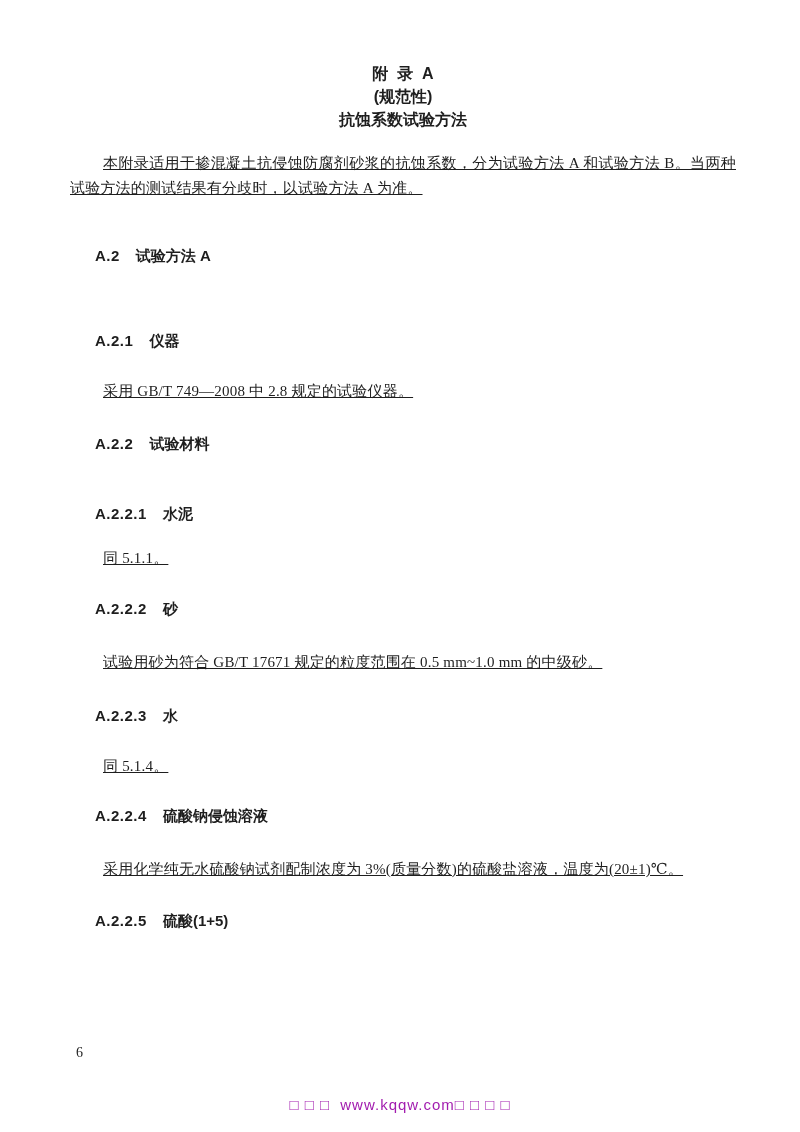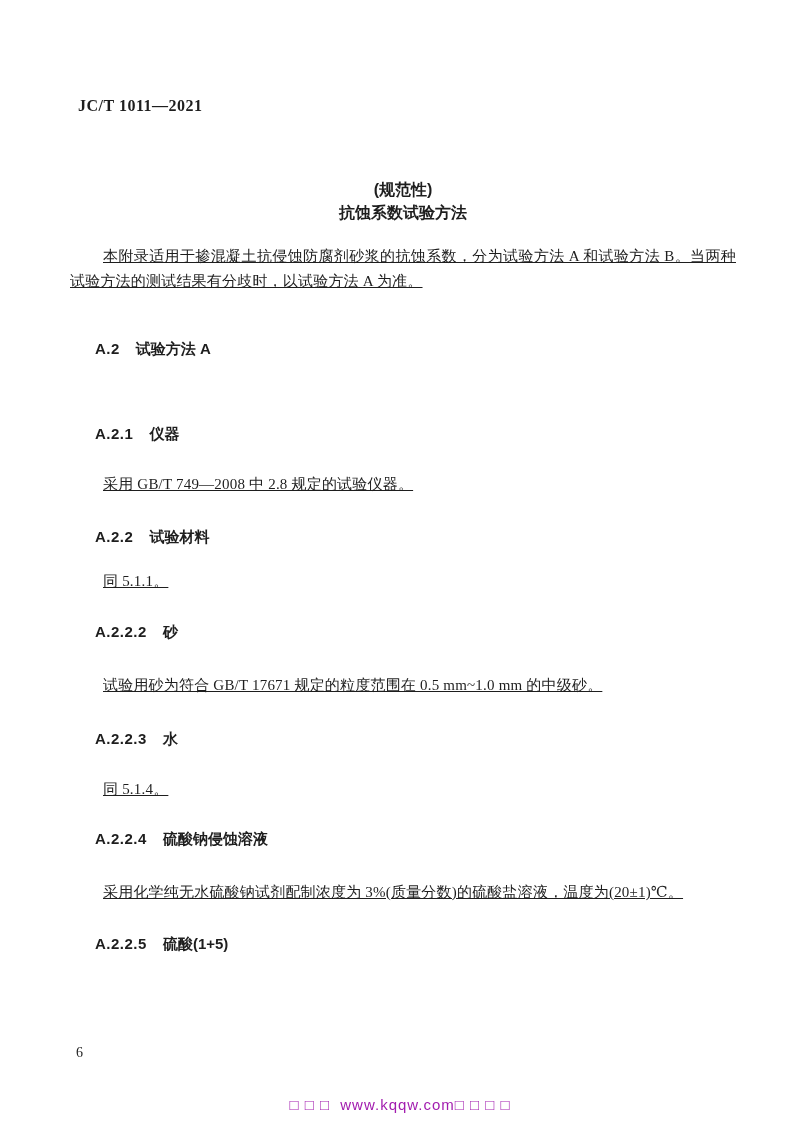--- a/index.html
+++ b/index.html
@@ -74,23 +74,23 @@
     letter-spacing: 1px;
     white-space: pre;
   }
 </style>
 </head>
 <body>
 
 <div class="page">
   <div class="content">
 
-    <div class="doc-header">JC/T 1011—2021</div>
 
     <div class="annex-title">
+      <div class="t-line">附  录  A</div>
       <div class="t-line">(规范性)</div>
       <div class="t-line">抗蚀系数试验方法</div>
     </div>
 
 
     <p class="p" style="margin-top:20px">本附录适用于掺混凝土抗侵蚀防腐剂砂浆的抗蚀系数，分为试验方法 A 和试验方法 B。当两种试验方法的测试结果有分歧时，以试验方法 A 为准。</p>
 
     <div class="h" style="margin-top:25px">
       <span class="hnum">A.2</span><span>试验方法 A</span>
     </div>
@@ -98,20 +98,23 @@
     <div class="h" style="margin-top:25px">
       <span class="hnum">A.2.1</span><span>仪器</span>
     </div>
 
     <p class="p" style="margin-top:8px">采用 GB/T 749—2008 中 2.8 规定的试验仪器。</p>
 
     <div class="h" style="margin-top:10px">
       <span class="hnum">A.2.2</span><span>试验材料</span>
     </div>
 
+    <div class="h" style="margin-top:10px">
+      <span class="hnum">A.2.2.1</span><span>水泥</span>
+    </div>
 
     <p class="p" style="margin-top:2px">同 5.1.1。</p>
 
     <div class="h" style="margin-top:8px">
       <span class="hnum">A.2.2.2</span><span>砂</span>
     </div>
 
     <p class="p" style="margin-top:11px">试验用砂为符合 GB/T 17671 规定的粒度范围在 0.5 mm~1.0 mm 的中级砂。</p>
 
     <div class="h" style="margin-top:11px">

